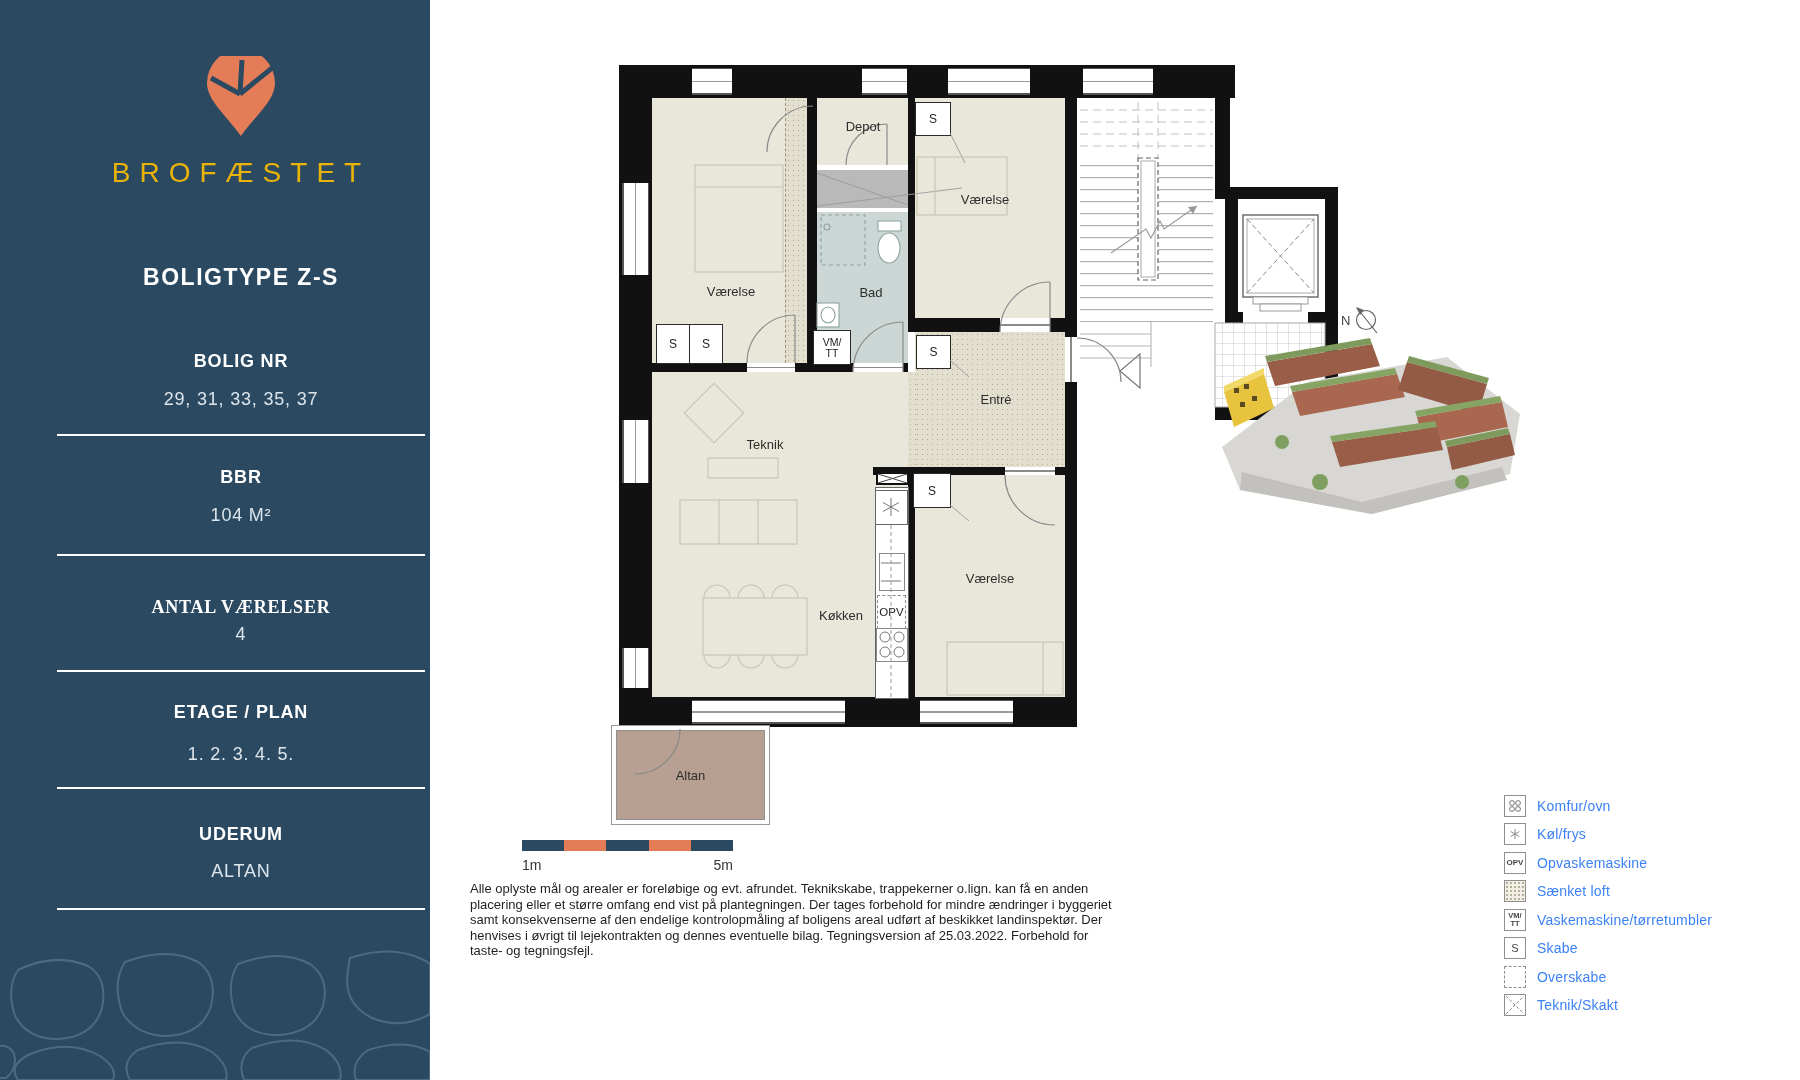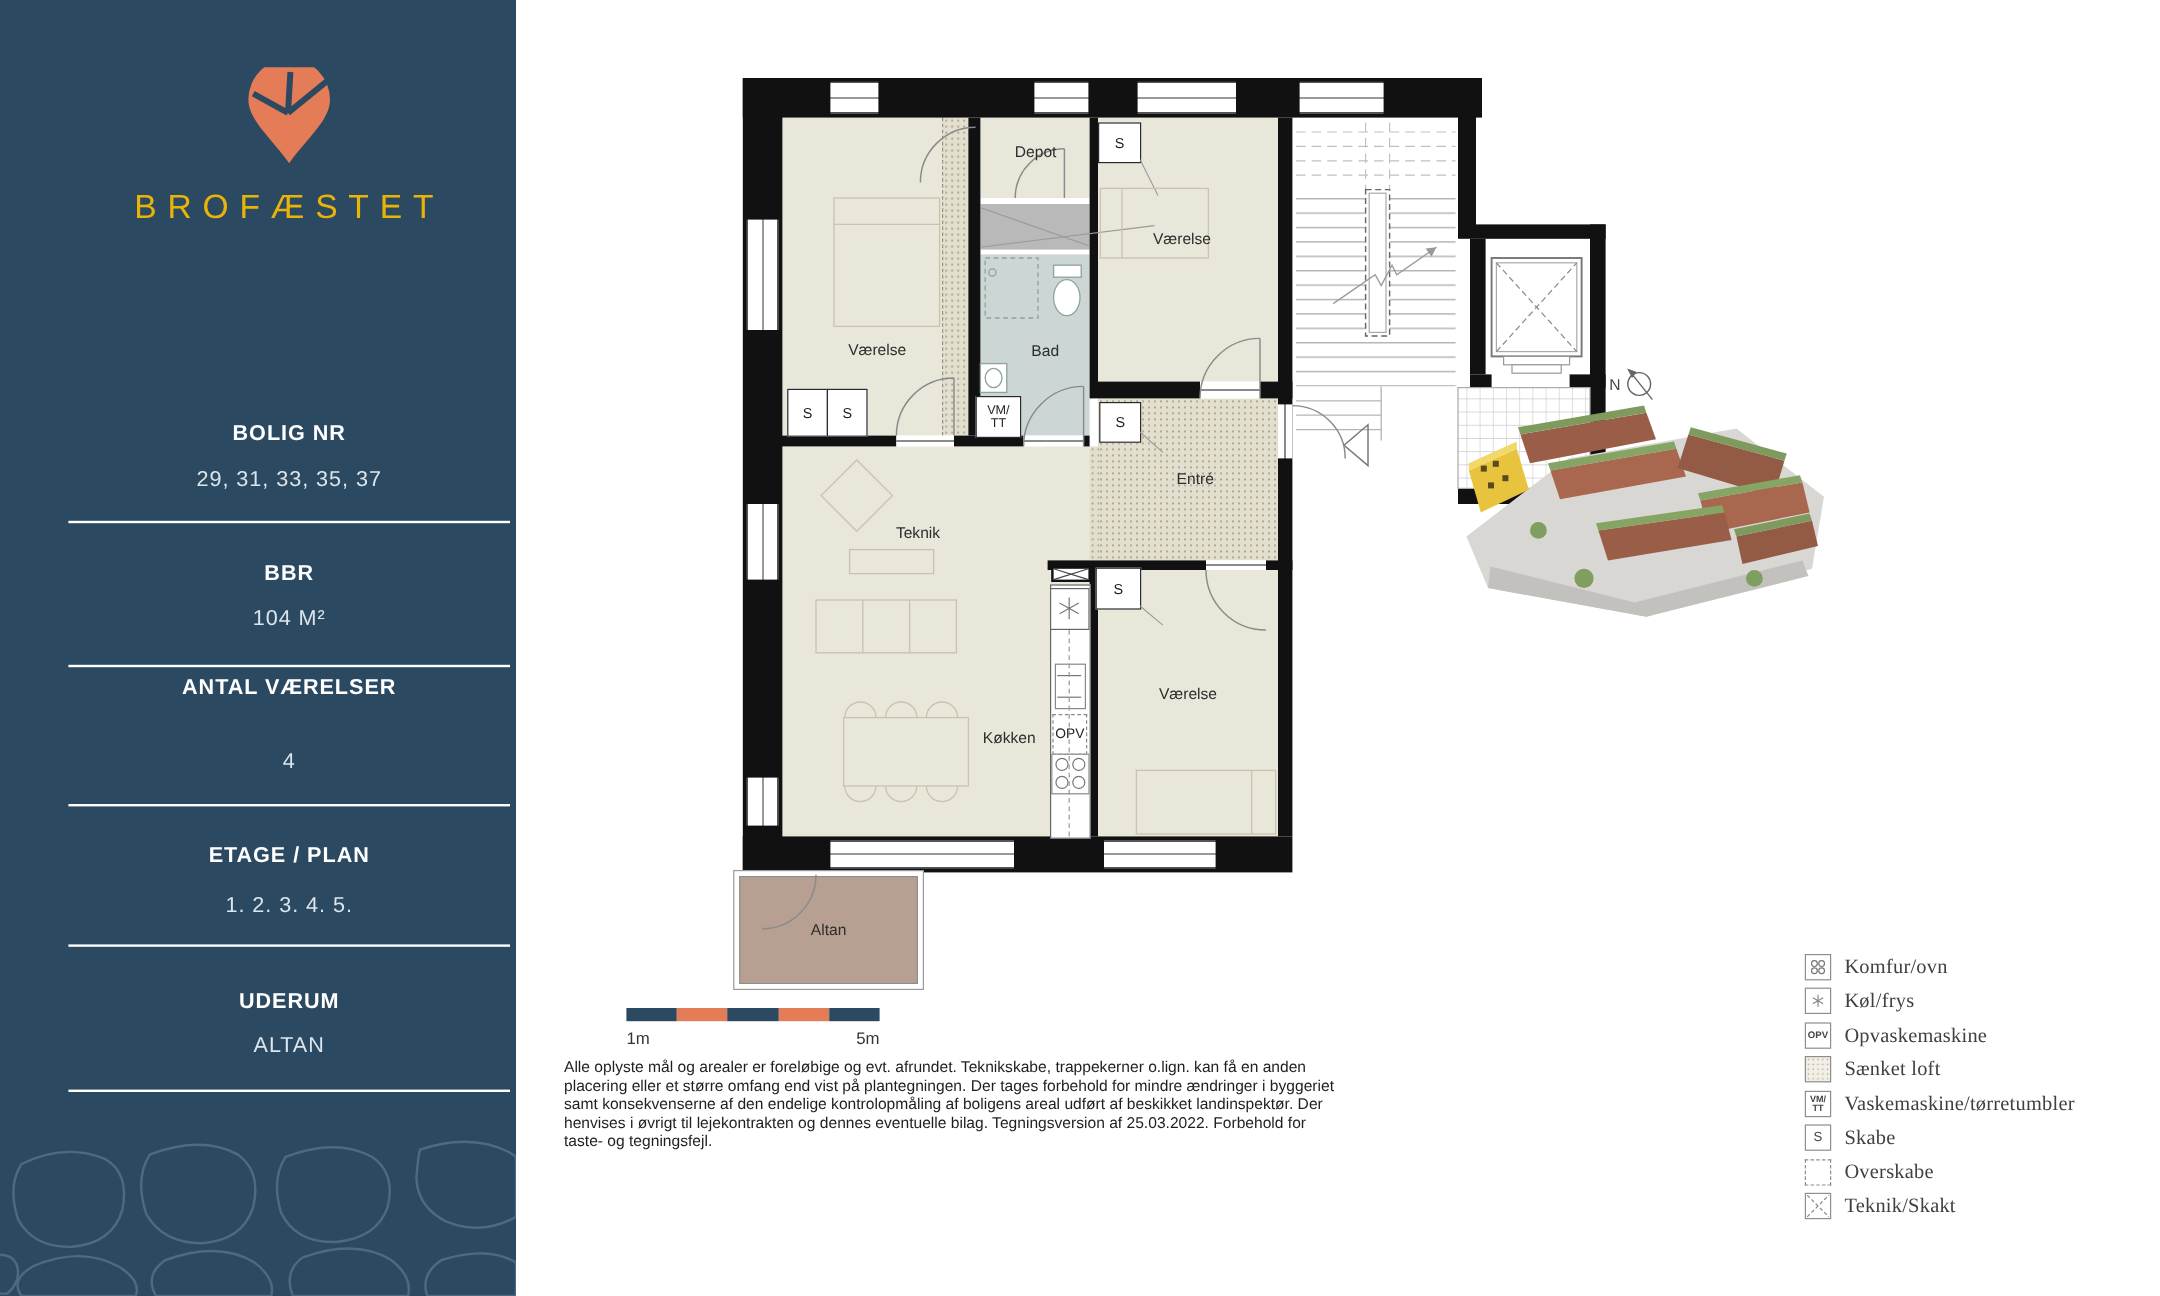--- a/index.html
+++ b/index.html
@@ -39,46 +39,47 @@
   .scalebar .seg{height:11px;flex:1;}
   .scalebar .lbls{display:flex;justify-content:space-between;font-size:14px;color:#333;margin-top:6px;}
   
   .disclaimer{position:absolute;left:470px;top:868px;width:652px;font-size:13px;line-height:15.6px;color:#1f1f1f;}
   
   .legend{position:absolute;left:1504px;top:794px;display:flex;flex-direction:column;gap:5.5px;}
   .legend-row{display:flex;align-items:center;gap:11px;height:23px;}
   .licon{width:22px;height:22px;border:1px solid #8e8e8e;background:#fff;box-sizing:border-box;display:flex;align-items:center;justify-content:center;font-size:9px;color:#555;flex:0 0 auto;}
   .licon.dashed{border-style:dashed;}
   .licon.dots{background-image:radial-gradient(#b5ae94 .7px,transparent .85px);background-size:4px 4px;background-color:#f2efe6;}
-  .llabel{font-size:17px;color:#404040;letter-spacing:.2px;font-family:Liberation Serif, serif;}
+  .llabel{font-size:14px;color:#3b82f6;letter-spacing:.2px;}
   .vm-small{font-size:7.5px;line-height:8px;text-align:center;color:#444;font-weight:700;}
   .opv-small{font-size:8px;color:#444;font-weight:700;}
   .s-small{font-size:11px;color:#444;}
 </style>
 </head>
 <body>
 
 <div class="page">
 
   <div class="sidebar">
     <svg class="abs" style="left:203px;top:56px;" width="76" height="82" viewBox="0 0 76 82">
       <path d="M38 80 C22 58 4 44 4 27 A34 34 0 0 1 72 27 C72 44 54 58 38 80 Z" fill="#e57c58"></path>
       <path d="M8 22 L37 38 M37 38 L69 12 M37 38 L39 4" stroke="#2b4a62" stroke-width="5" fill="none"></path>
     </svg>
     <div class="side-center brand" style="top:157px;">BROFÆSTET</div>
+    <div class="side-center unit-title" style="top:264px;">BOLIGTYPE Z-S</div>
 
     <div class="side-center side-label" style="top:351px;">BOLIG NR</div>
     <div class="side-center side-value" style="top:389px;">29, 31, 33, 35, 37</div>
     <div class="sep" style="top:434px;"></div>
 
     <div class="side-center side-label" style="top:467px;">BBR</div>
     <div class="side-center side-value" style="top:505px;">104 M²</div>
     <div class="sep" style="top:554px;"></div>
 
-    <div class="side-center side-label" style="top:562px;">ANTAL VÆRELSER</div>
+    <div class="side-center side-label" style="top:597px;font-family:Liberation Serif, serif;">ANTAL VÆRELSER</div>
     <div class="side-center side-value" style="top:624px;">4</div>
     <div class="sep" style="top:670px;"></div>
 
     <div class="side-center side-label" style="top:702px;">ETAGE / PLAN</div>
     <div class="side-center side-value" style="top:744px;">1. 2. 3. 4. 5.</div>
     <div class="sep" style="top:787px;"></div>
 
     <div class="side-center side-label" style="top:824px;">UDERUM</div>
     <div class="side-center side-value" style="top:861px;">ALTAN</div>
     <div class="sep" style="top:908px;"></div>

